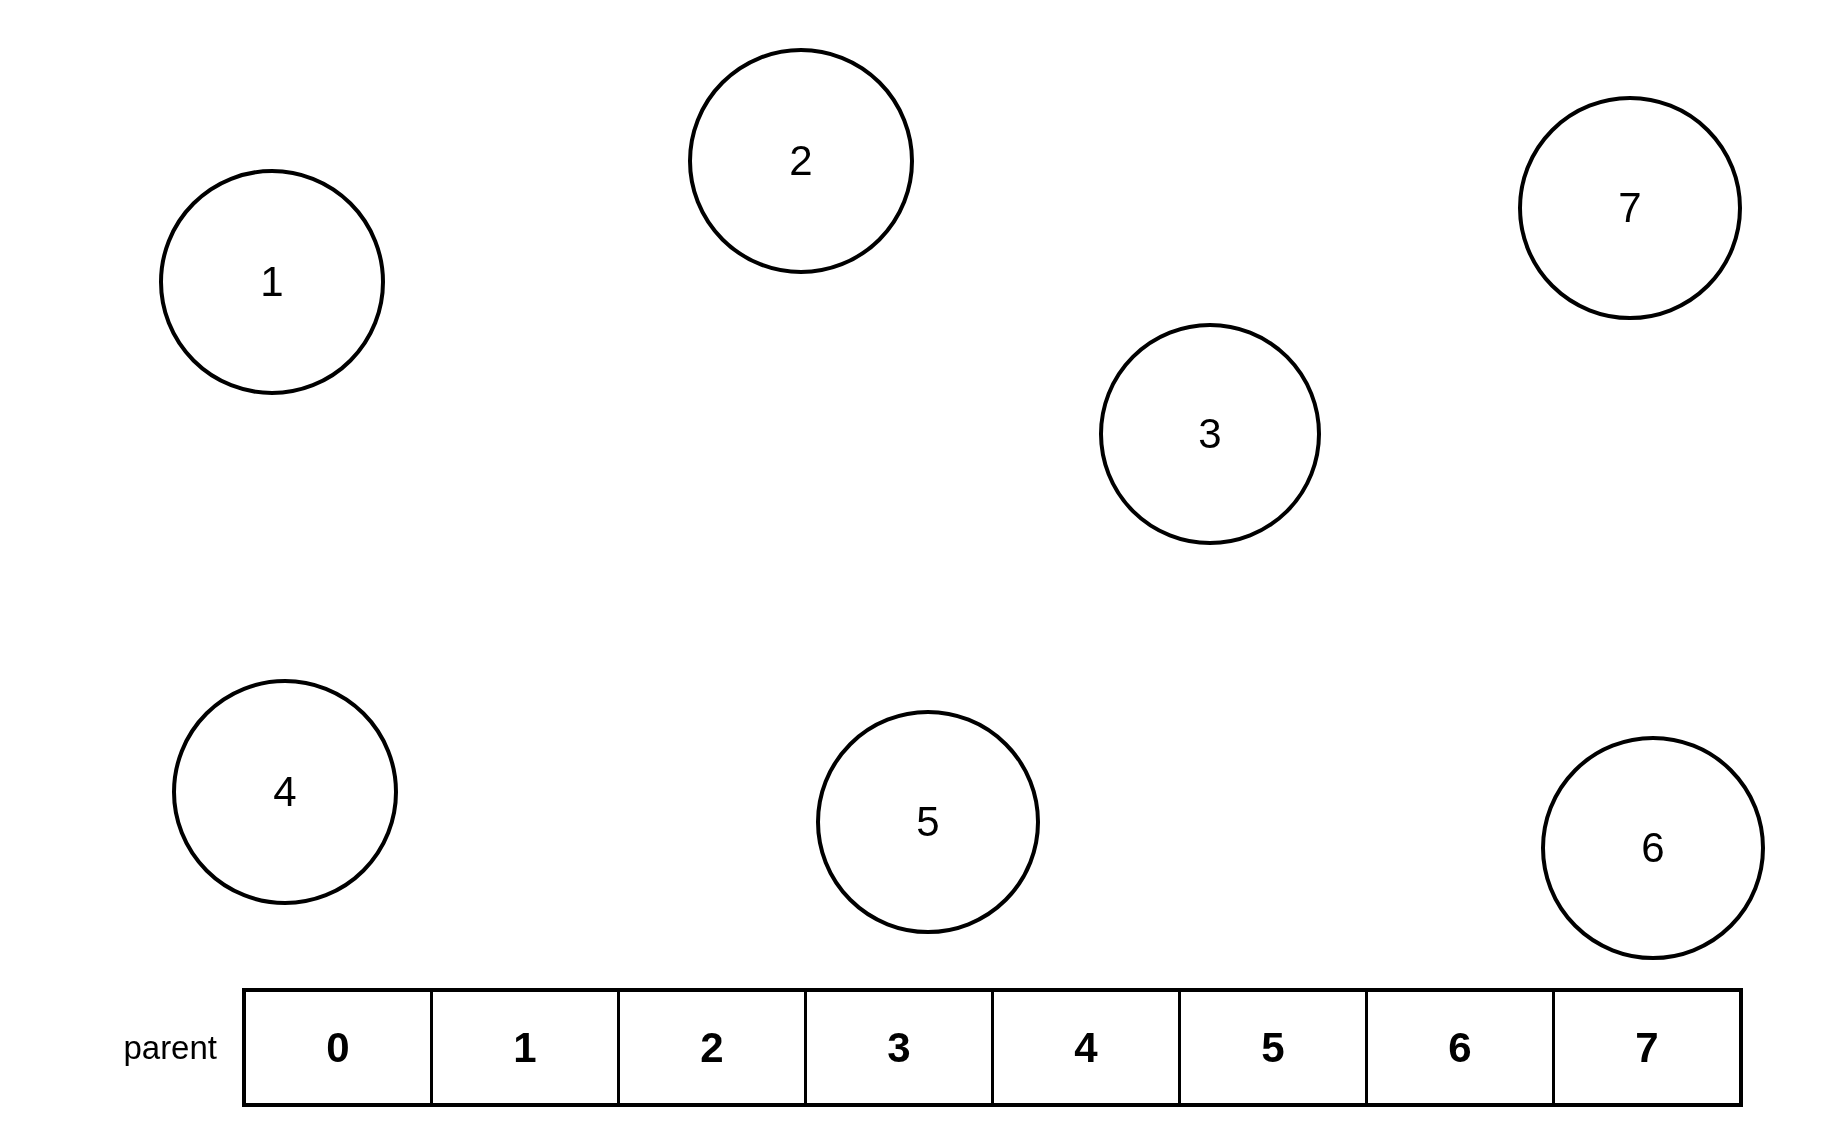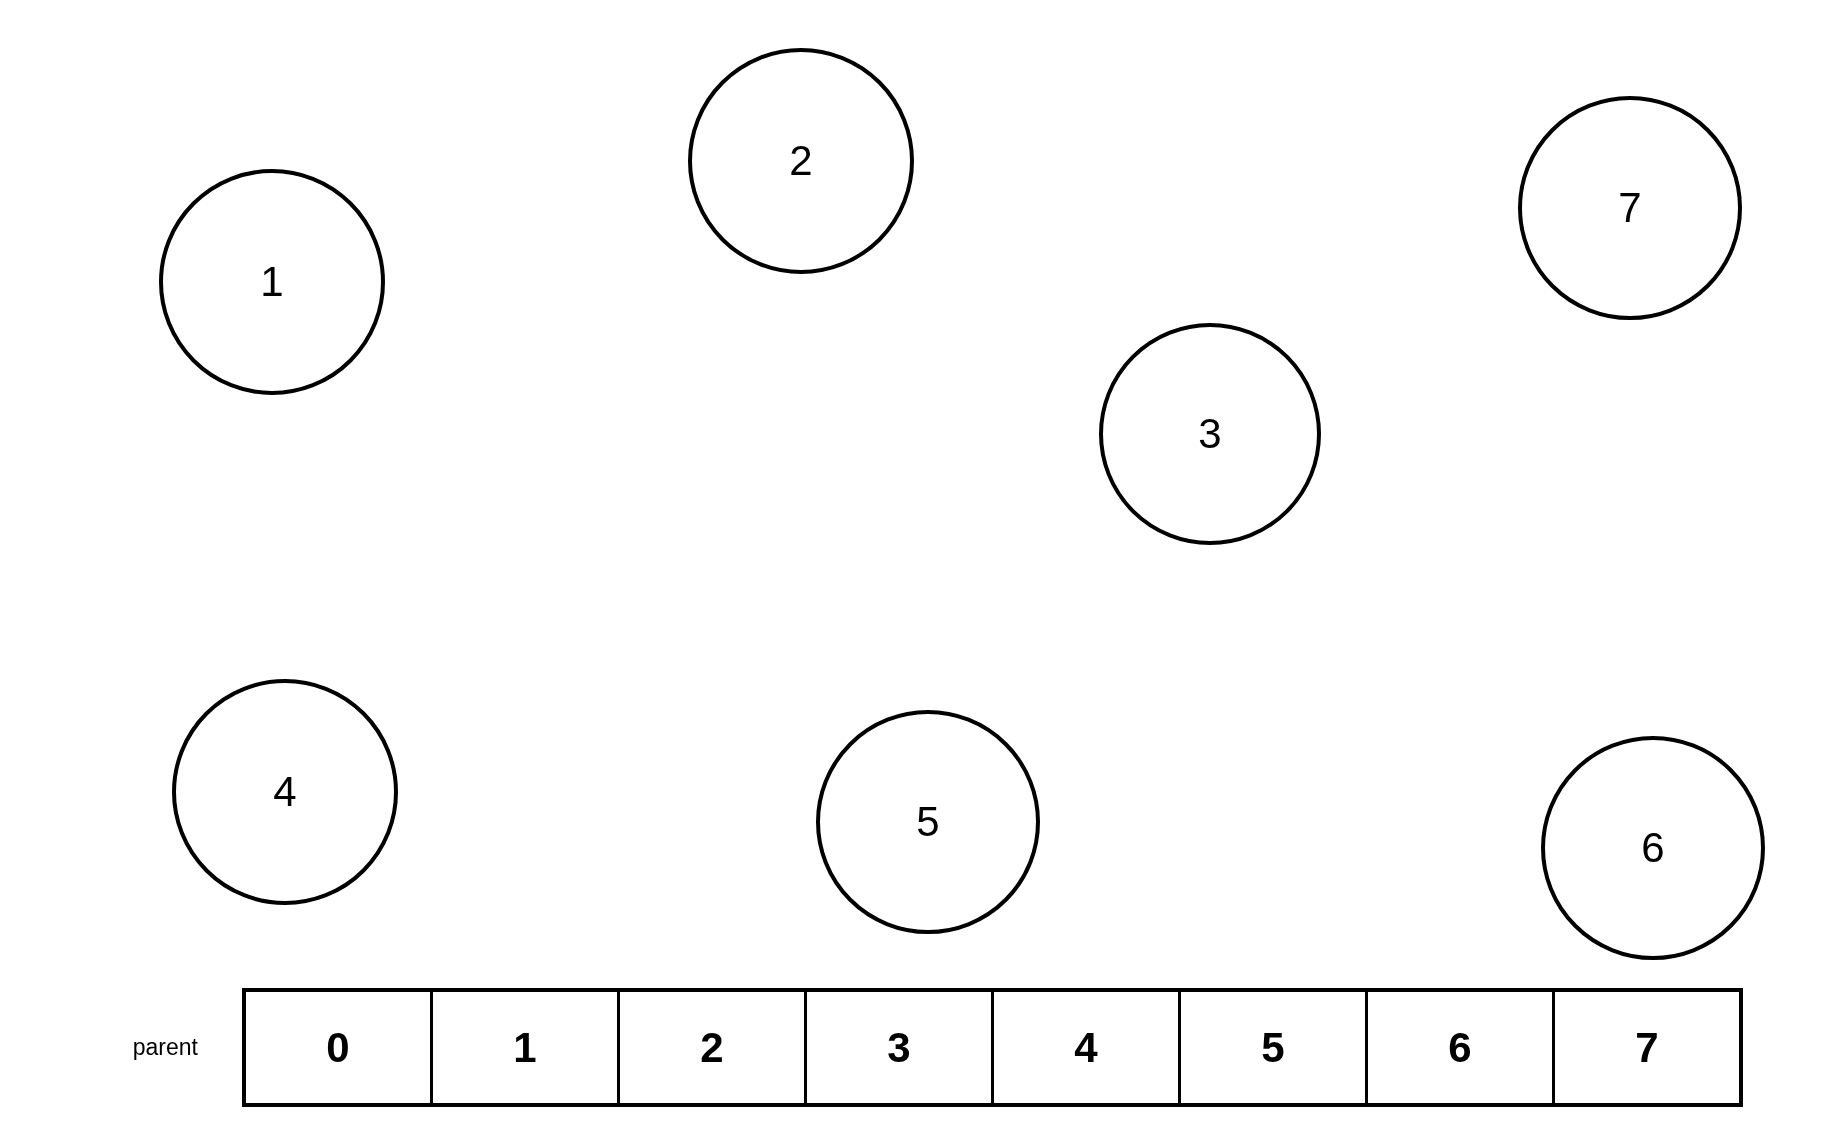--- a/index.html
+++ b/index.html
@@ -51,28 +51,28 @@
     justify-content: center;
     font-size: 42px;
     font-weight: 700;
     line-height: 1;
   }
   .parent-cell:last-child {
     border-right: none;
   }
   .parent-label {
     position: absolute;
-    left: 48px;
+    left: 67px;
     top: 988px;
     width: 150px;
     height: 119px;
     display: flex;
     align-items: center;
     justify-content: flex-end;
-    font-size: 23px;
+    font-size: 33px;
     font-weight: 400;
     line-height: 1;
   }
 </style>
 </head>
 <body>
 
 <div class="canvas">
 
   <div class="node" style="left: 159px; top: 169px; width: 226px; height: 226px; border-color: rgb(0, 0, 0);">

